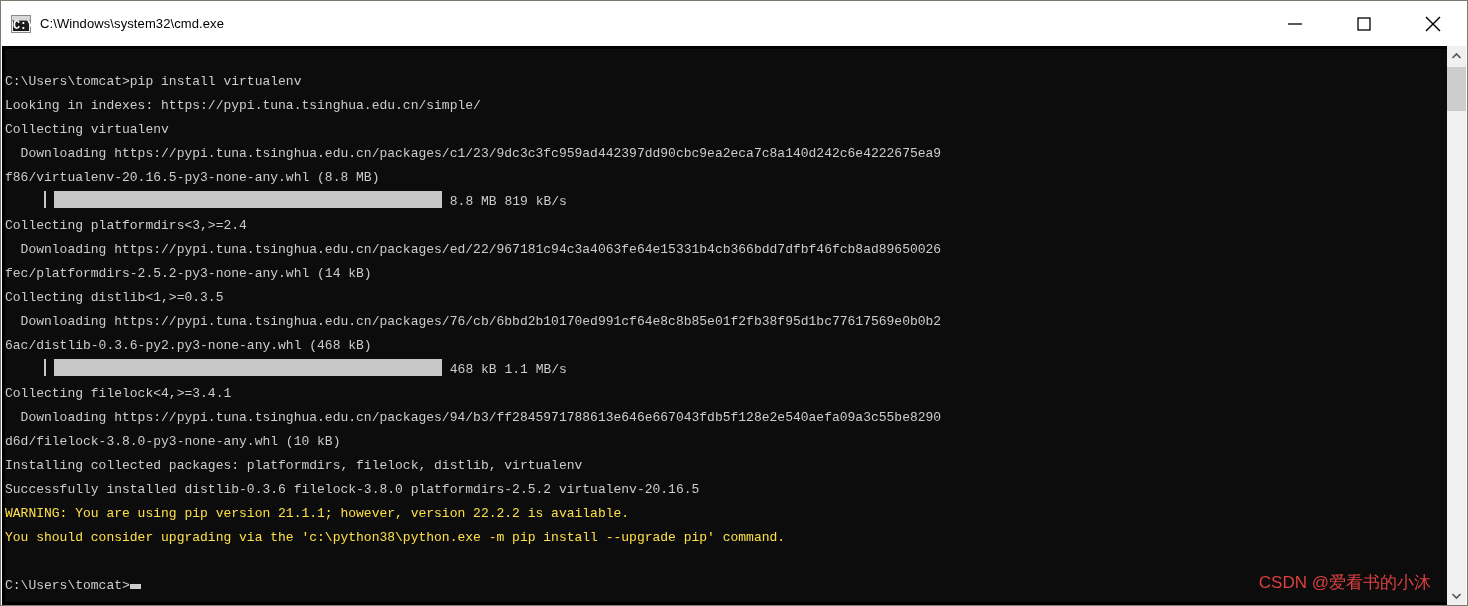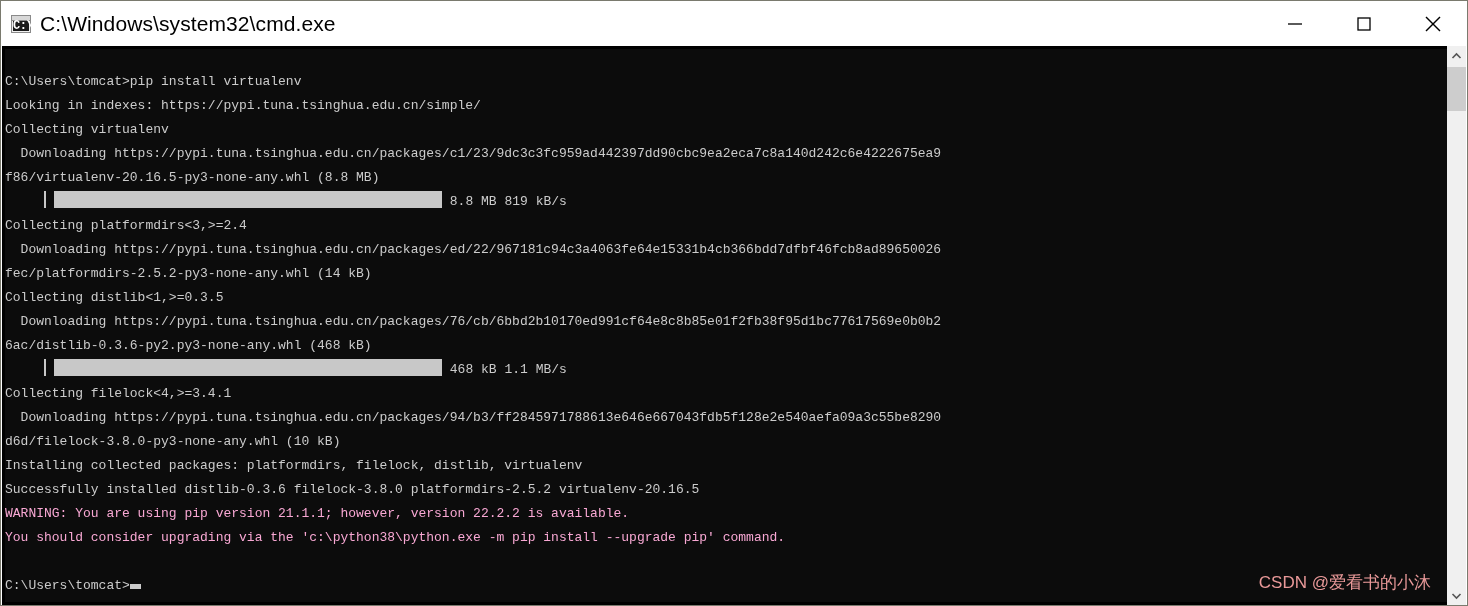--- a/index.html
+++ b/index.html
@@ -59,21 +59,21 @@
     background: #1b1b1b;
     color: #ffffff;
     font-family: "Liberation Mono", monospace;
     font-size: 12px;
     line-height: 11px;
     text-align: center;
     letter-spacing: -0.5px;
     font-weight: bold;
   }
   .title-text {
-    font-size: 21px;
+    font-size: 13px;
     color: #000000;
     font-family: "Liberation Sans", sans-serif;
     white-space: nowrap;
     letter-spacing: 0.1px;
   }
   .caption-buttons {
     position: absolute;
     right: 0; top: 0;
     height: 45px;
     display: flex;
@@ -109,21 +109,21 @@
     top: 21px;
     width: 1447px;
     font-family: "Liberation Mono", "DejaVu Sans Mono", monospace;
     font-size: 13px;
     line-height: 24px;
     color: #cccccc;
     white-space: pre;
     letter-spacing: 0px;
   }
   .line { height: 24px; white-space: pre; }
-  .c-warn { color: #f9a8d4; }
+  .c-warn { color: #fde047; }
   .c-out  { color: #cccccc; }
 
   .pbar {
     display: inline-block;
     vertical-align: baseline;
     position: relative;
     height: 17px;
     background: #c8c8c8;
     margin-bottom: -3px;
   }
@@ -145,21 +145,21 @@
     vertical-align: baseline;
     margin-bottom: 0px;
   }
 
   .watermark {
     position: absolute;
     right: 18px;
     bottom: 8px;
     font-family: "Liberation Sans", sans-serif;
     font-size: 17px;
-    color: #fca5a5;
+    color: #ef4444;
     white-space: nowrap;
     opacity: 0.92;
   }
 
   
   .scrollbar {
     position: absolute;
     right: 1px;
     top: 45px;
     width: 19px;

